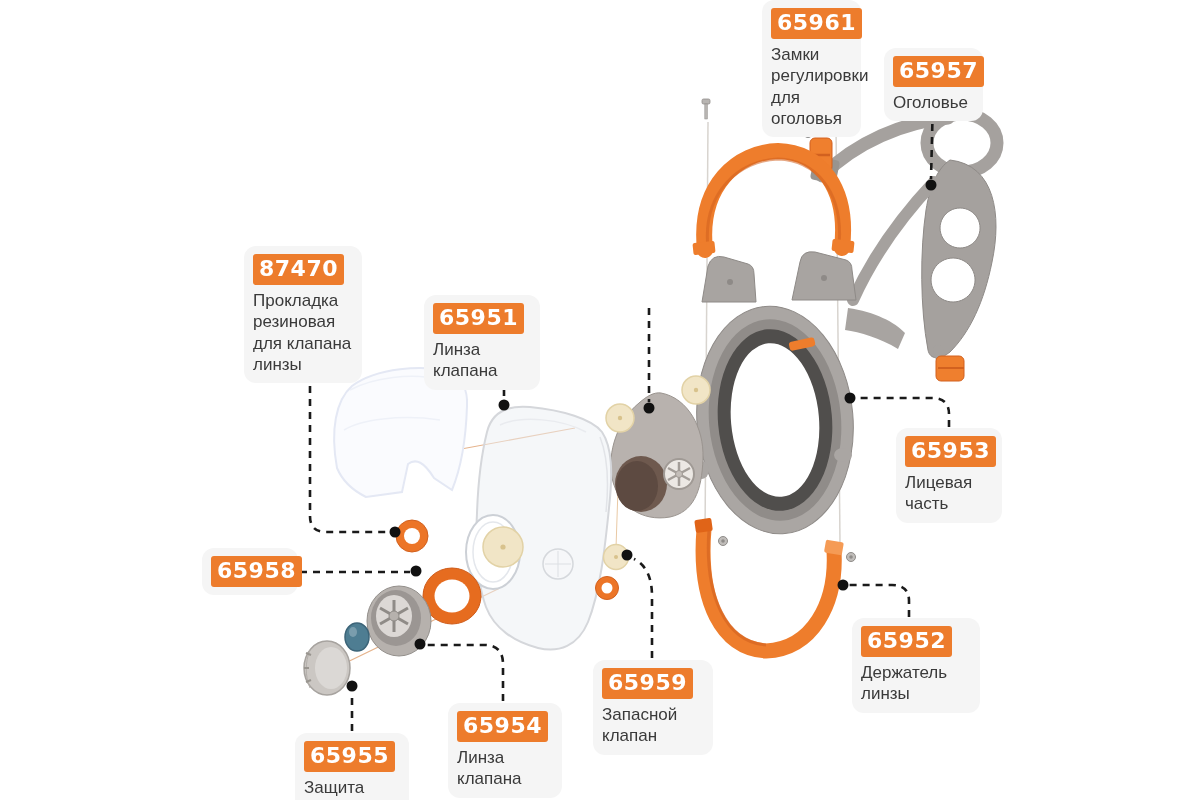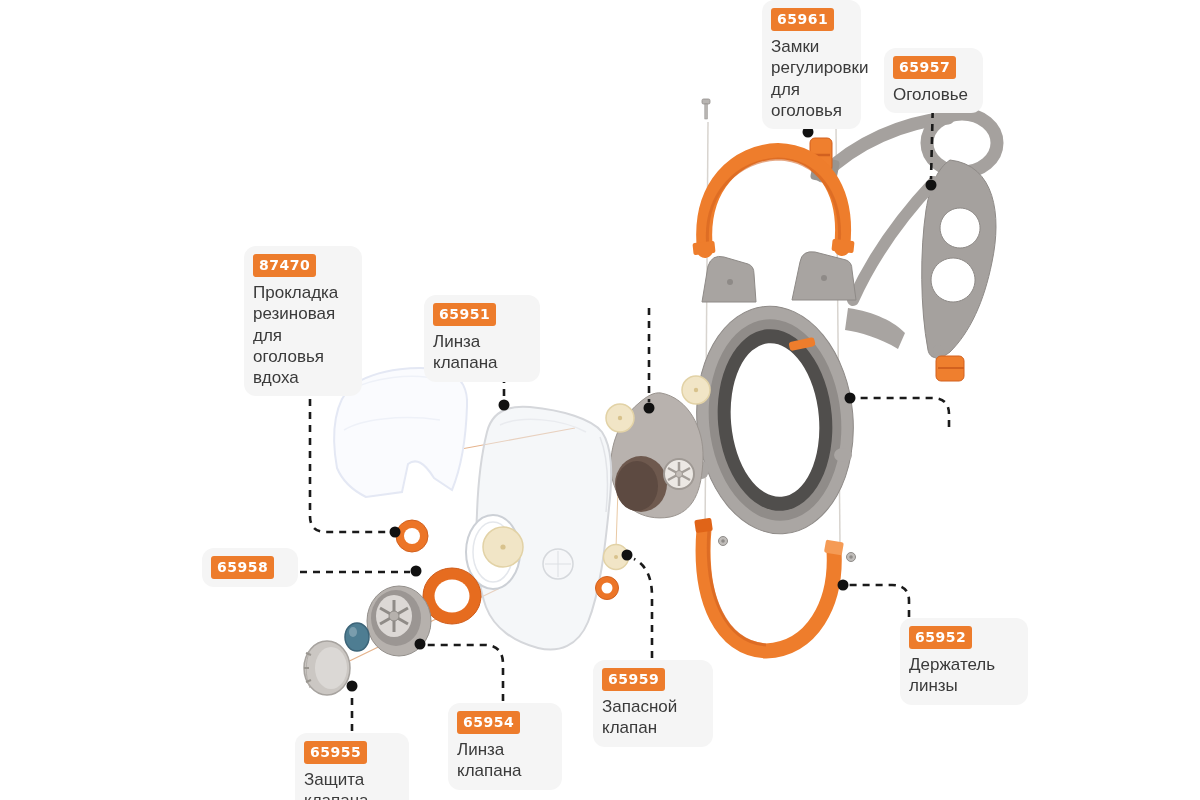--- a/index.html
+++ b/index.html
@@ -2,21 +2,21 @@
 <html><head>
 <meta charset="utf-8">
 <style>
   html,body{margin:0;padding:0;background:#fff;}
   .stage{position:relative;width:1200px;height:800px;background:#ffffff;overflow:hidden;
          font-family:"Liberation Sans",sans-serif;}
   .scene{position:absolute;left:0;top:0;z-index:1;}
   .card{position:absolute;background:#f5f5f5;border-radius:12px;padding:8px 9px;
         box-sizing:border-box;z-index:2;}
   .badge{display:inline-block;background:#ED7C2C;color:#ffffff;font-weight:bold;
-         font-size:14px;line-height:1;padding:4px 6px 5px;border-radius:3px;
+         font-size:22px;line-height:1;padding:4px 6px 5px;border-radius:3px;
          letter-spacing:.5px;font-family:"DejaVu Sans","Liberation Sans",sans-serif;}
   .name{margin-top:5px;font-size:17px;line-height:1.25;color:#3a3a3a;}
 </style>
 </head>
 <body>
 
 <div class="stage">
 
 <svg class="scene" width="1200" height="800" viewBox="0 0 1200 800">
 
@@ -201,30 +201,34 @@
 <div class="card" style="left:762px;top:0;width:99px">
   <div class="badge">65961</div>
   <div class="name">Замки регулировки для оголовья</div>
 </div>
 <div class="card" style="left:884px;top:48px;width:99px">
   <div class="badge">65957</div>
   <div class="name">Оголовье</div>
 </div>
 <div class="card" style="left:244px;top:246px;width:118px">
   <div class="badge">87470</div>
-  <div class="name">Прокладка резиновая для оголовья вдоха</div>
+  <div class="name">Прокладка резиновая для клапана линзы</div>
 </div>
 <div class="card" style="left:424px;top:295px;width:116px">
   <div class="badge">65951</div>
   <div class="name">Линза клапана</div>
 </div>
+<div class="card" style="left:896px;top:428px;width:106px">
+  <div class="badge">65953</div>
+  <div class="name">Лицевая часть</div>
+</div>
 <div class="card" style="left:202px;top:548px;width:96px">
   <div class="badge">65958</div>
 </div>
-<div class="card" style="left:900px;top:618px;width:128px">
+<div class="card" style="left:852px;top:618px;width:128px">
   <div class="badge">65952</div>
   <div class="name">Держатель линзы</div>
 </div>
 <div class="card" style="left:593px;top:660px;width:120px">
   <div class="badge">65959</div>
   <div class="name">Запасной клапан</div>
 </div>
 <div class="card" style="left:448px;top:703px;width:114px">
   <div class="badge">65954</div>
   <div class="name">Линза клапана</div>

